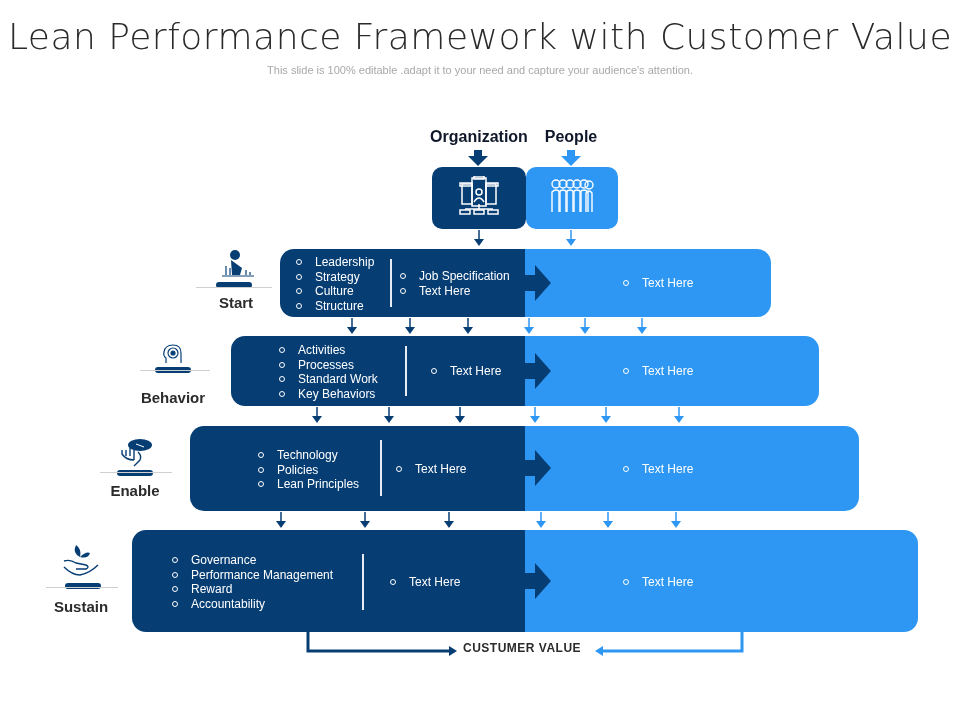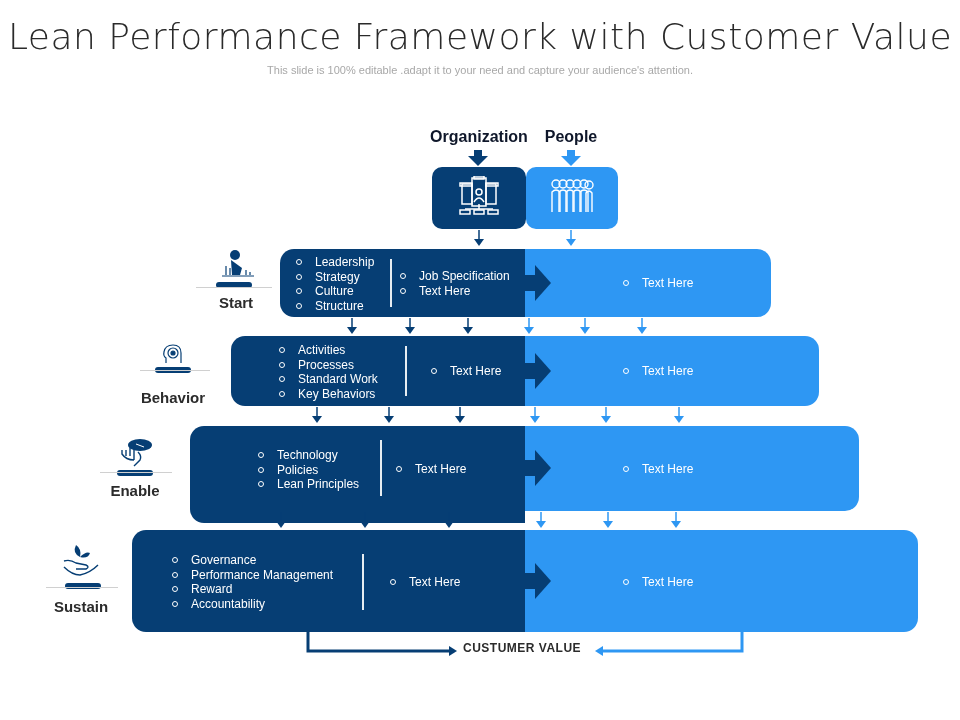--- a/index.html
+++ b/index.html
@@ -219,21 +219,21 @@
         <ellipse cx="24" cy="7" rx="12" ry="6" fill="#063e74"></ellipse>
         <path d="M20 6 L28 9" stroke="#ffffff" stroke-width="1"></path>
         <path d="M18 7 V22 M18 22 Q10 22 6 16 V12 M10 12 V18 M14 10 V18 M22 14 Q26 18 24 22 L18 28" fill="none" stroke="#063e74" stroke-width="1.4"></path>
       </svg>
   </div>
   <div class="abs label-bar" style="left:15px;top:32px;width:36px;"></div>
   <div class="abs tier-label" style="left:0;top:44px;width:66px;">Enable</div>
 </div>
 <div class="abs label-line" style="left:100px;top:472px;width:72px;"></div>
 
-<div class="abs tier-left dark" style="left:190px;top:426px;width:335px;height:97px;">
+<div class="abs tier-left dark" style="left:190px;top:426px;width:335px;height:85px;">
   <ul class="blist abs" style="left:68px;top:22px;">
     <li>
         <span class="bullet"></span>
         <span>Technology</span>
       </li>
     <li>
         <span class="bullet"></span>
         <span>Policies</span>
       </li>
     <li>

